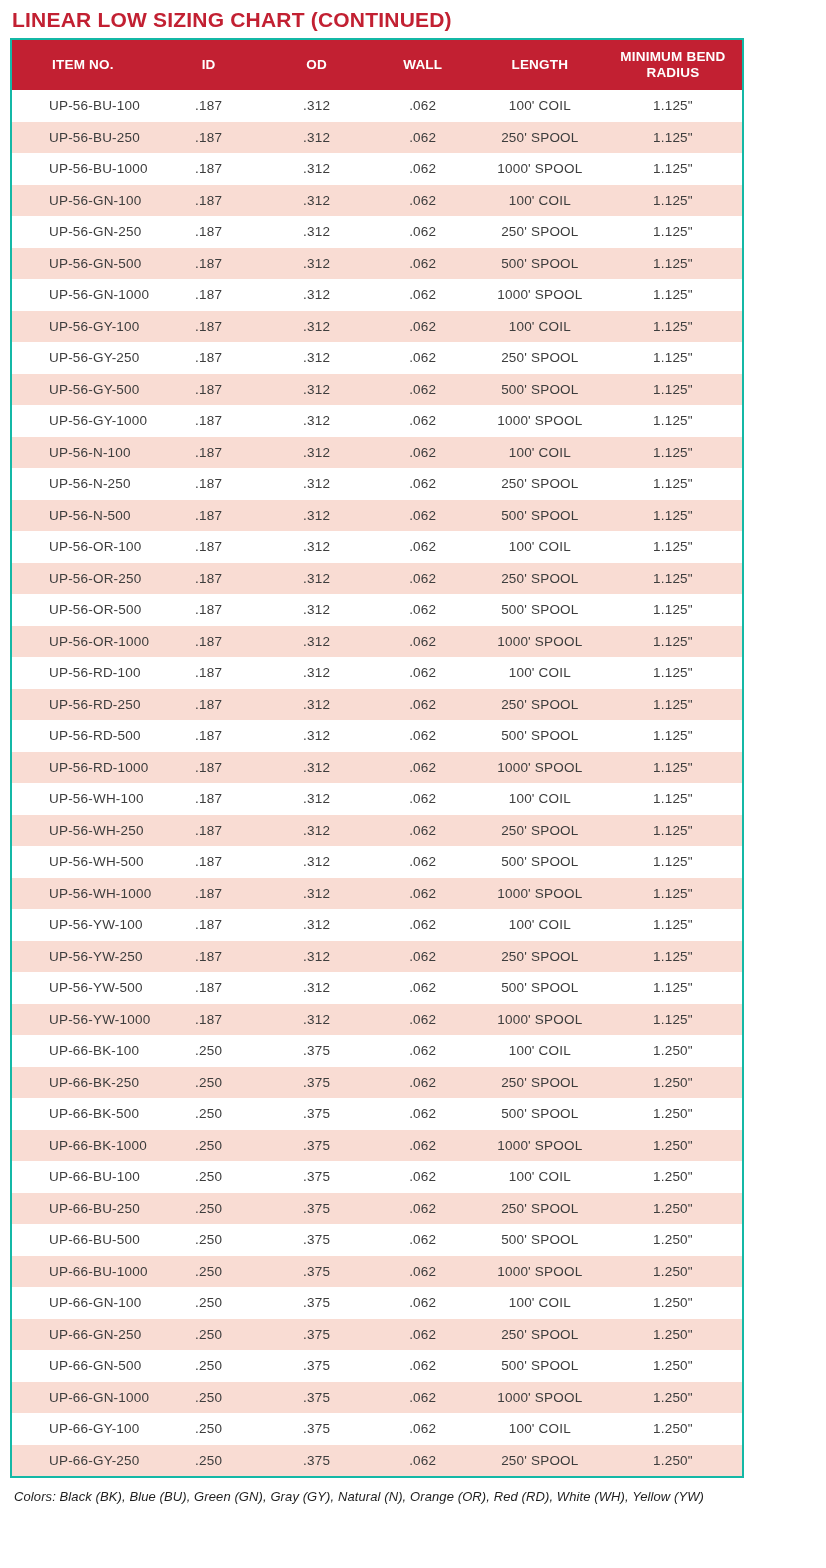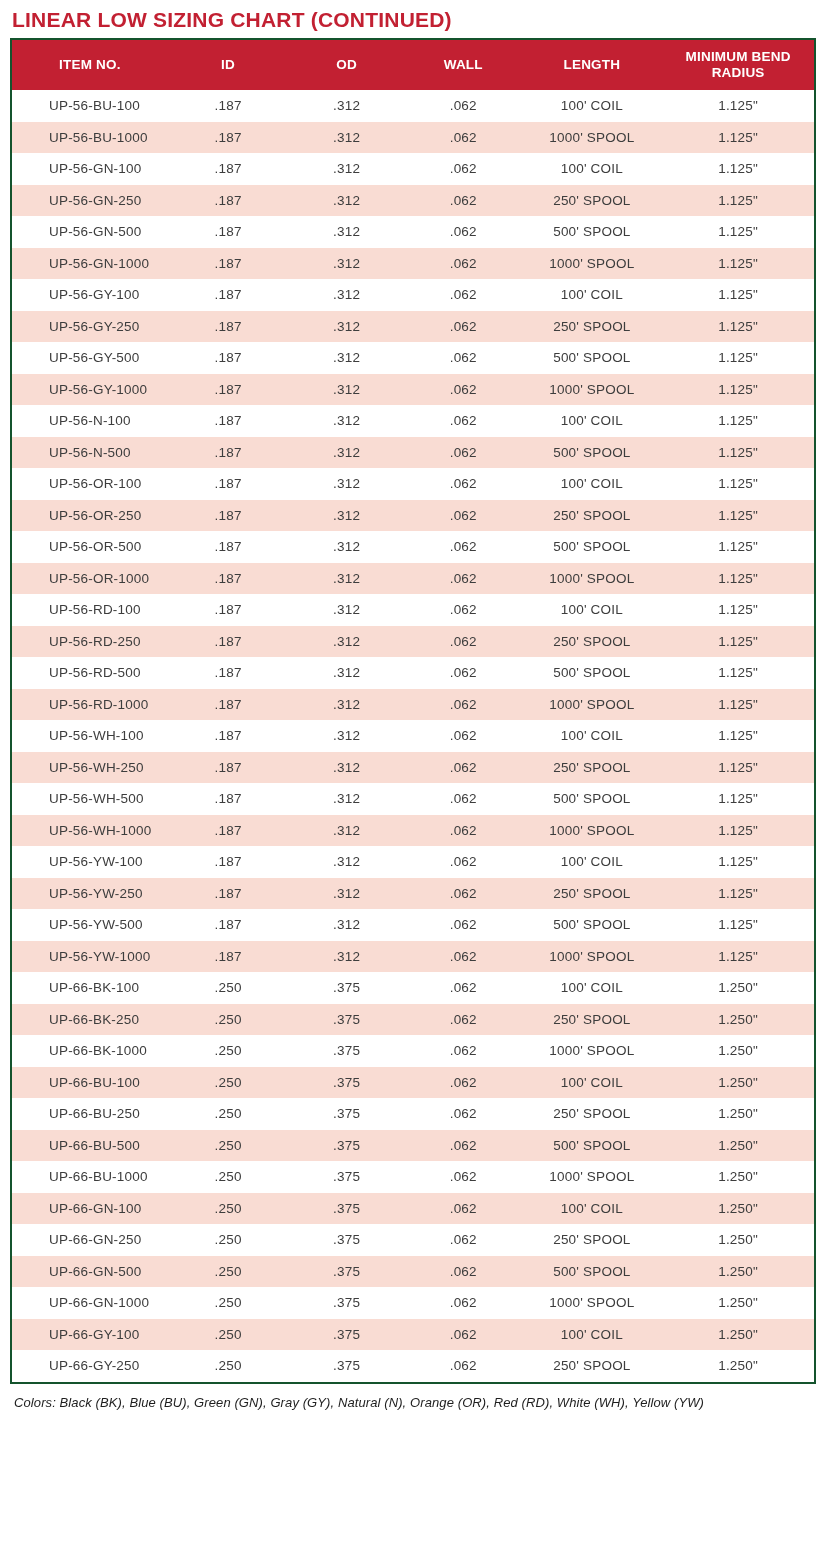--- a/index.html
+++ b/index.html
@@ -19,24 +19,24 @@
   .page-title {
     color: #c22032;
     font-size: 21px;
     font-weight: bold;
     letter-spacing: 0.2px;
     margin: 0;
     padding: 9px 4px 7px 12px;
     line-height: 22px;
   }
   table.sizing-table {
-    width: 806px;
+    width: 734px;
     margin-left: 10px;
     border-collapse: collapse;
-    border: 2px solid #14532d;
+    border: 2px solid #14b8a6;
     table-layout: fixed;
   }
   table.sizing-table thead th {
     background: #c22032;
     color: #ffffff;
     font-size: 13.5px;
     font-weight: bold;
     height: 50px;
     text-align: center;
     vertical-align: middle;
@@ -106,20 +106,28 @@
     <tbody>
         <tr>
           <td class="cell-item">UP-56-BU-100</td>
           <td class="cell-id">.187</td>
           <td class="cell-od">.312</td>
           <td class="cell-wall">.062</td>
           <td class="cell-length">100' COIL</td>
           <td class="cell-radius">1.125"</td>
         </tr>
         <tr>
+          <td class="cell-item">UP-56-BU-250</td>
+          <td class="cell-id">.187</td>
+          <td class="cell-od">.312</td>
+          <td class="cell-wall">.062</td>
+          <td class="cell-length">250' SPOOL</td>
+          <td class="cell-radius">1.125"</td>
+        </tr>
+        <tr>
           <td class="cell-item">UP-56-BU-1000</td>
           <td class="cell-id">.187</td>
           <td class="cell-od">.312</td>
           <td class="cell-wall">.062</td>
           <td class="cell-length">1000' SPOOL</td>
           <td class="cell-radius">1.125"</td>
         </tr>
         <tr>
           <td class="cell-item">UP-56-GN-100</td>
           <td class="cell-id">.187</td>
@@ -186,20 +194,28 @@
         </tr>
         <tr>
           <td class="cell-item">UP-56-N-100</td>
           <td class="cell-id">.187</td>
           <td class="cell-od">.312</td>
           <td class="cell-wall">.062</td>
           <td class="cell-length">100' COIL</td>
           <td class="cell-radius">1.125"</td>
         </tr>
         <tr>
+          <td class="cell-item">UP-56-N-250</td>
+          <td class="cell-id">.187</td>
+          <td class="cell-od">.312</td>
+          <td class="cell-wall">.062</td>
+          <td class="cell-length">250' SPOOL</td>
+          <td class="cell-radius">1.125"</td>
+        </tr>
+        <tr>
           <td class="cell-item">UP-56-N-500</td>
           <td class="cell-id">.187</td>
           <td class="cell-od">.312</td>
           <td class="cell-wall">.062</td>
           <td class="cell-length">500' SPOOL</td>
           <td class="cell-radius">1.125"</td>
         </tr>
         <tr>
           <td class="cell-item">UP-56-OR-100</td>
           <td class="cell-id">.187</td>
@@ -335,20 +351,28 @@
           <td class="cell-wall">.062</td>
           <td class="cell-length">100' COIL</td>
           <td class="cell-radius">1.250"</td>
         </tr>
         <tr>
           <td class="cell-item">UP-66-BK-250</td>
           <td class="cell-id">.250</td>
           <td class="cell-od">.375</td>
           <td class="cell-wall">.062</td>
           <td class="cell-length">250' SPOOL</td>
+          <td class="cell-radius">1.250"</td>
+        </tr>
+        <tr>
+          <td class="cell-item">UP-66-BK-500</td>
+          <td class="cell-id">.250</td>
+          <td class="cell-od">.375</td>
+          <td class="cell-wall">.062</td>
+          <td class="cell-length">500' SPOOL</td>
           <td class="cell-radius">1.250"</td>
         </tr>
         <tr>
           <td class="cell-item">UP-66-BK-1000</td>
           <td class="cell-id">.250</td>
           <td class="cell-od">.375</td>
           <td class="cell-wall">.062</td>
           <td class="cell-length">1000' SPOOL</td>
           <td class="cell-radius">1.250"</td>
         </tr>

